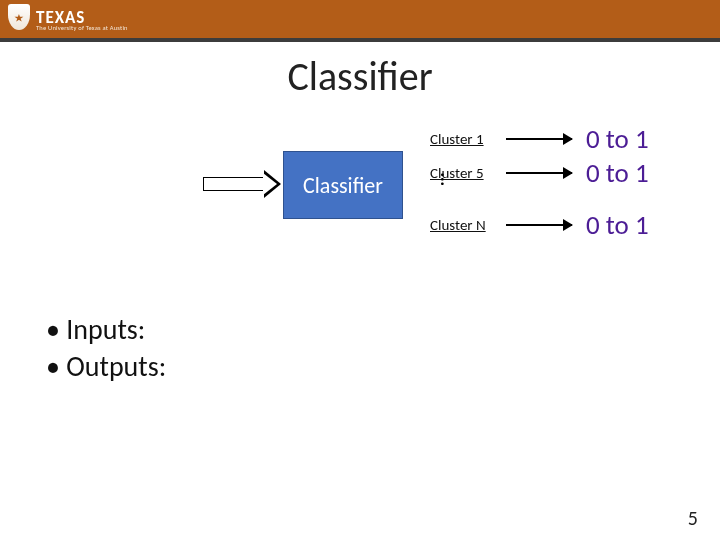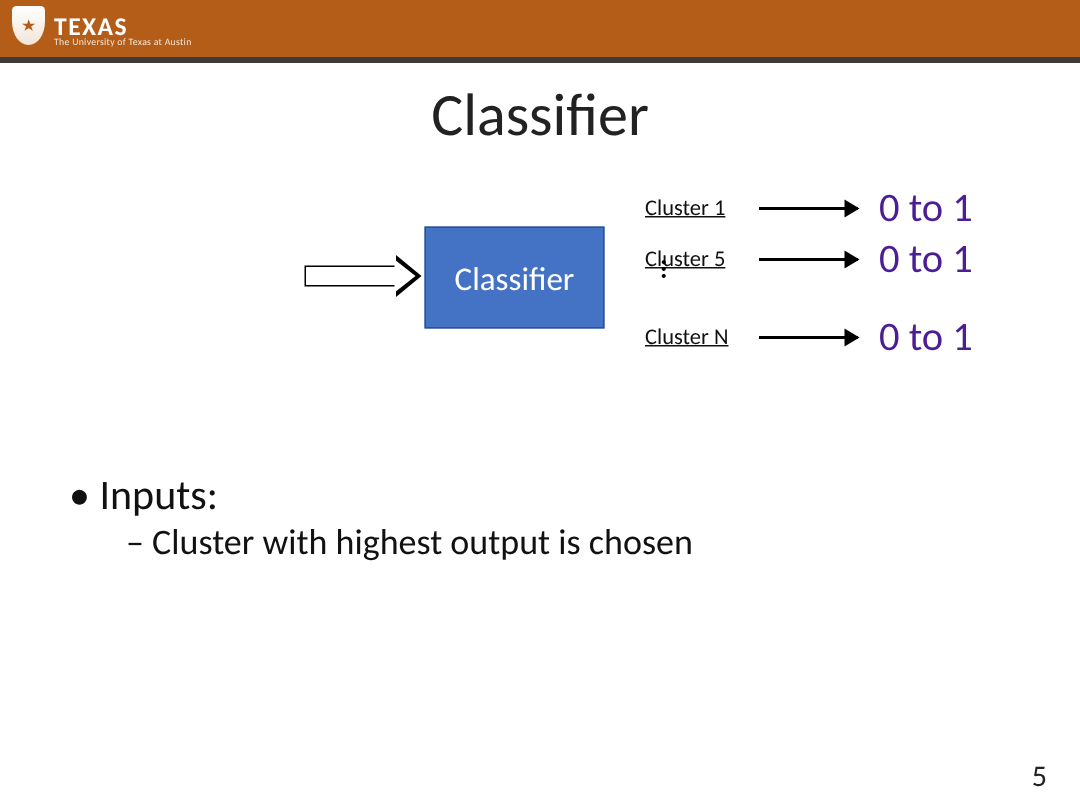--- a/index.html
+++ b/index.html
@@ -84,17 +84,17 @@
   </div>
   <div class="dots">...</div>
   <div class="out-row outN">
     <span class="out-label">Cluster N</span>
     <span class="out-arrow"></span>
     <span class="out-val">0 to 1</span>
   </div>
 
   <div class="body">
     <div class="lvl1">Inputs:</div>
-    <div class="lvl2">Cluster with highest output is chosen</div>
+    <div class="lvl1">Outputs:</div>
   </div>
 
   <div class="pagenum">5</div>
 </div>
 
 </body></html>

